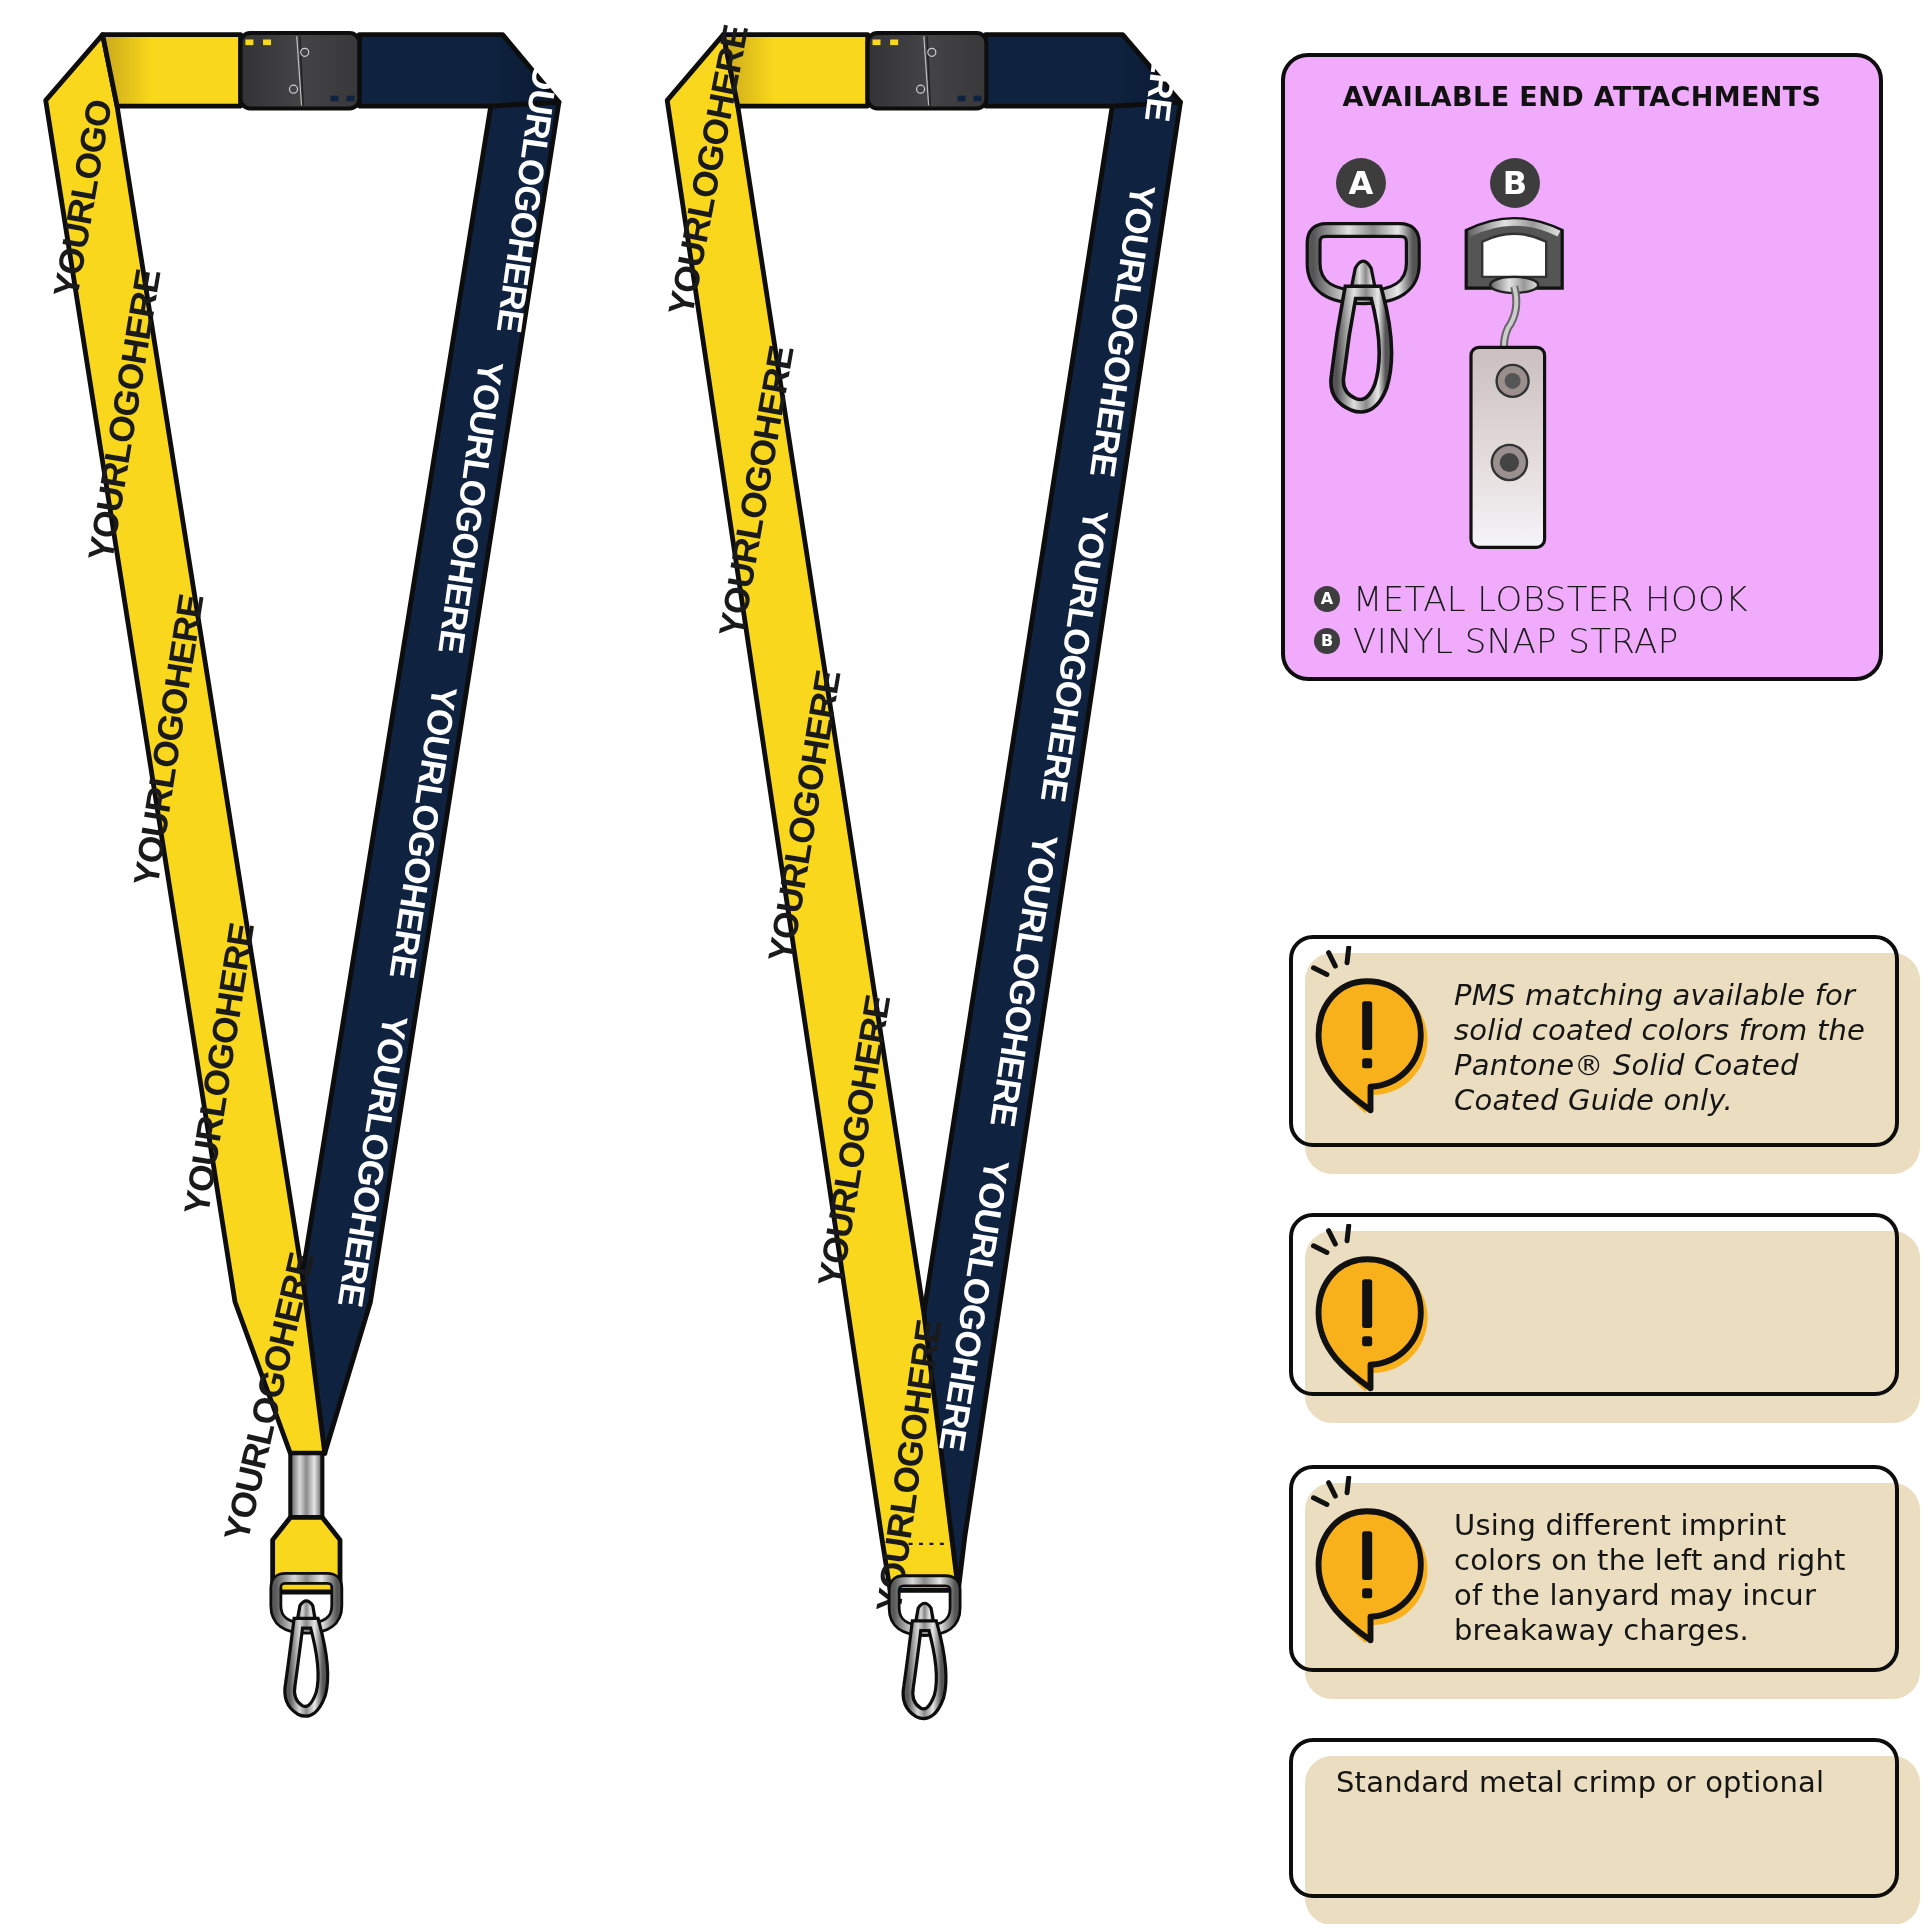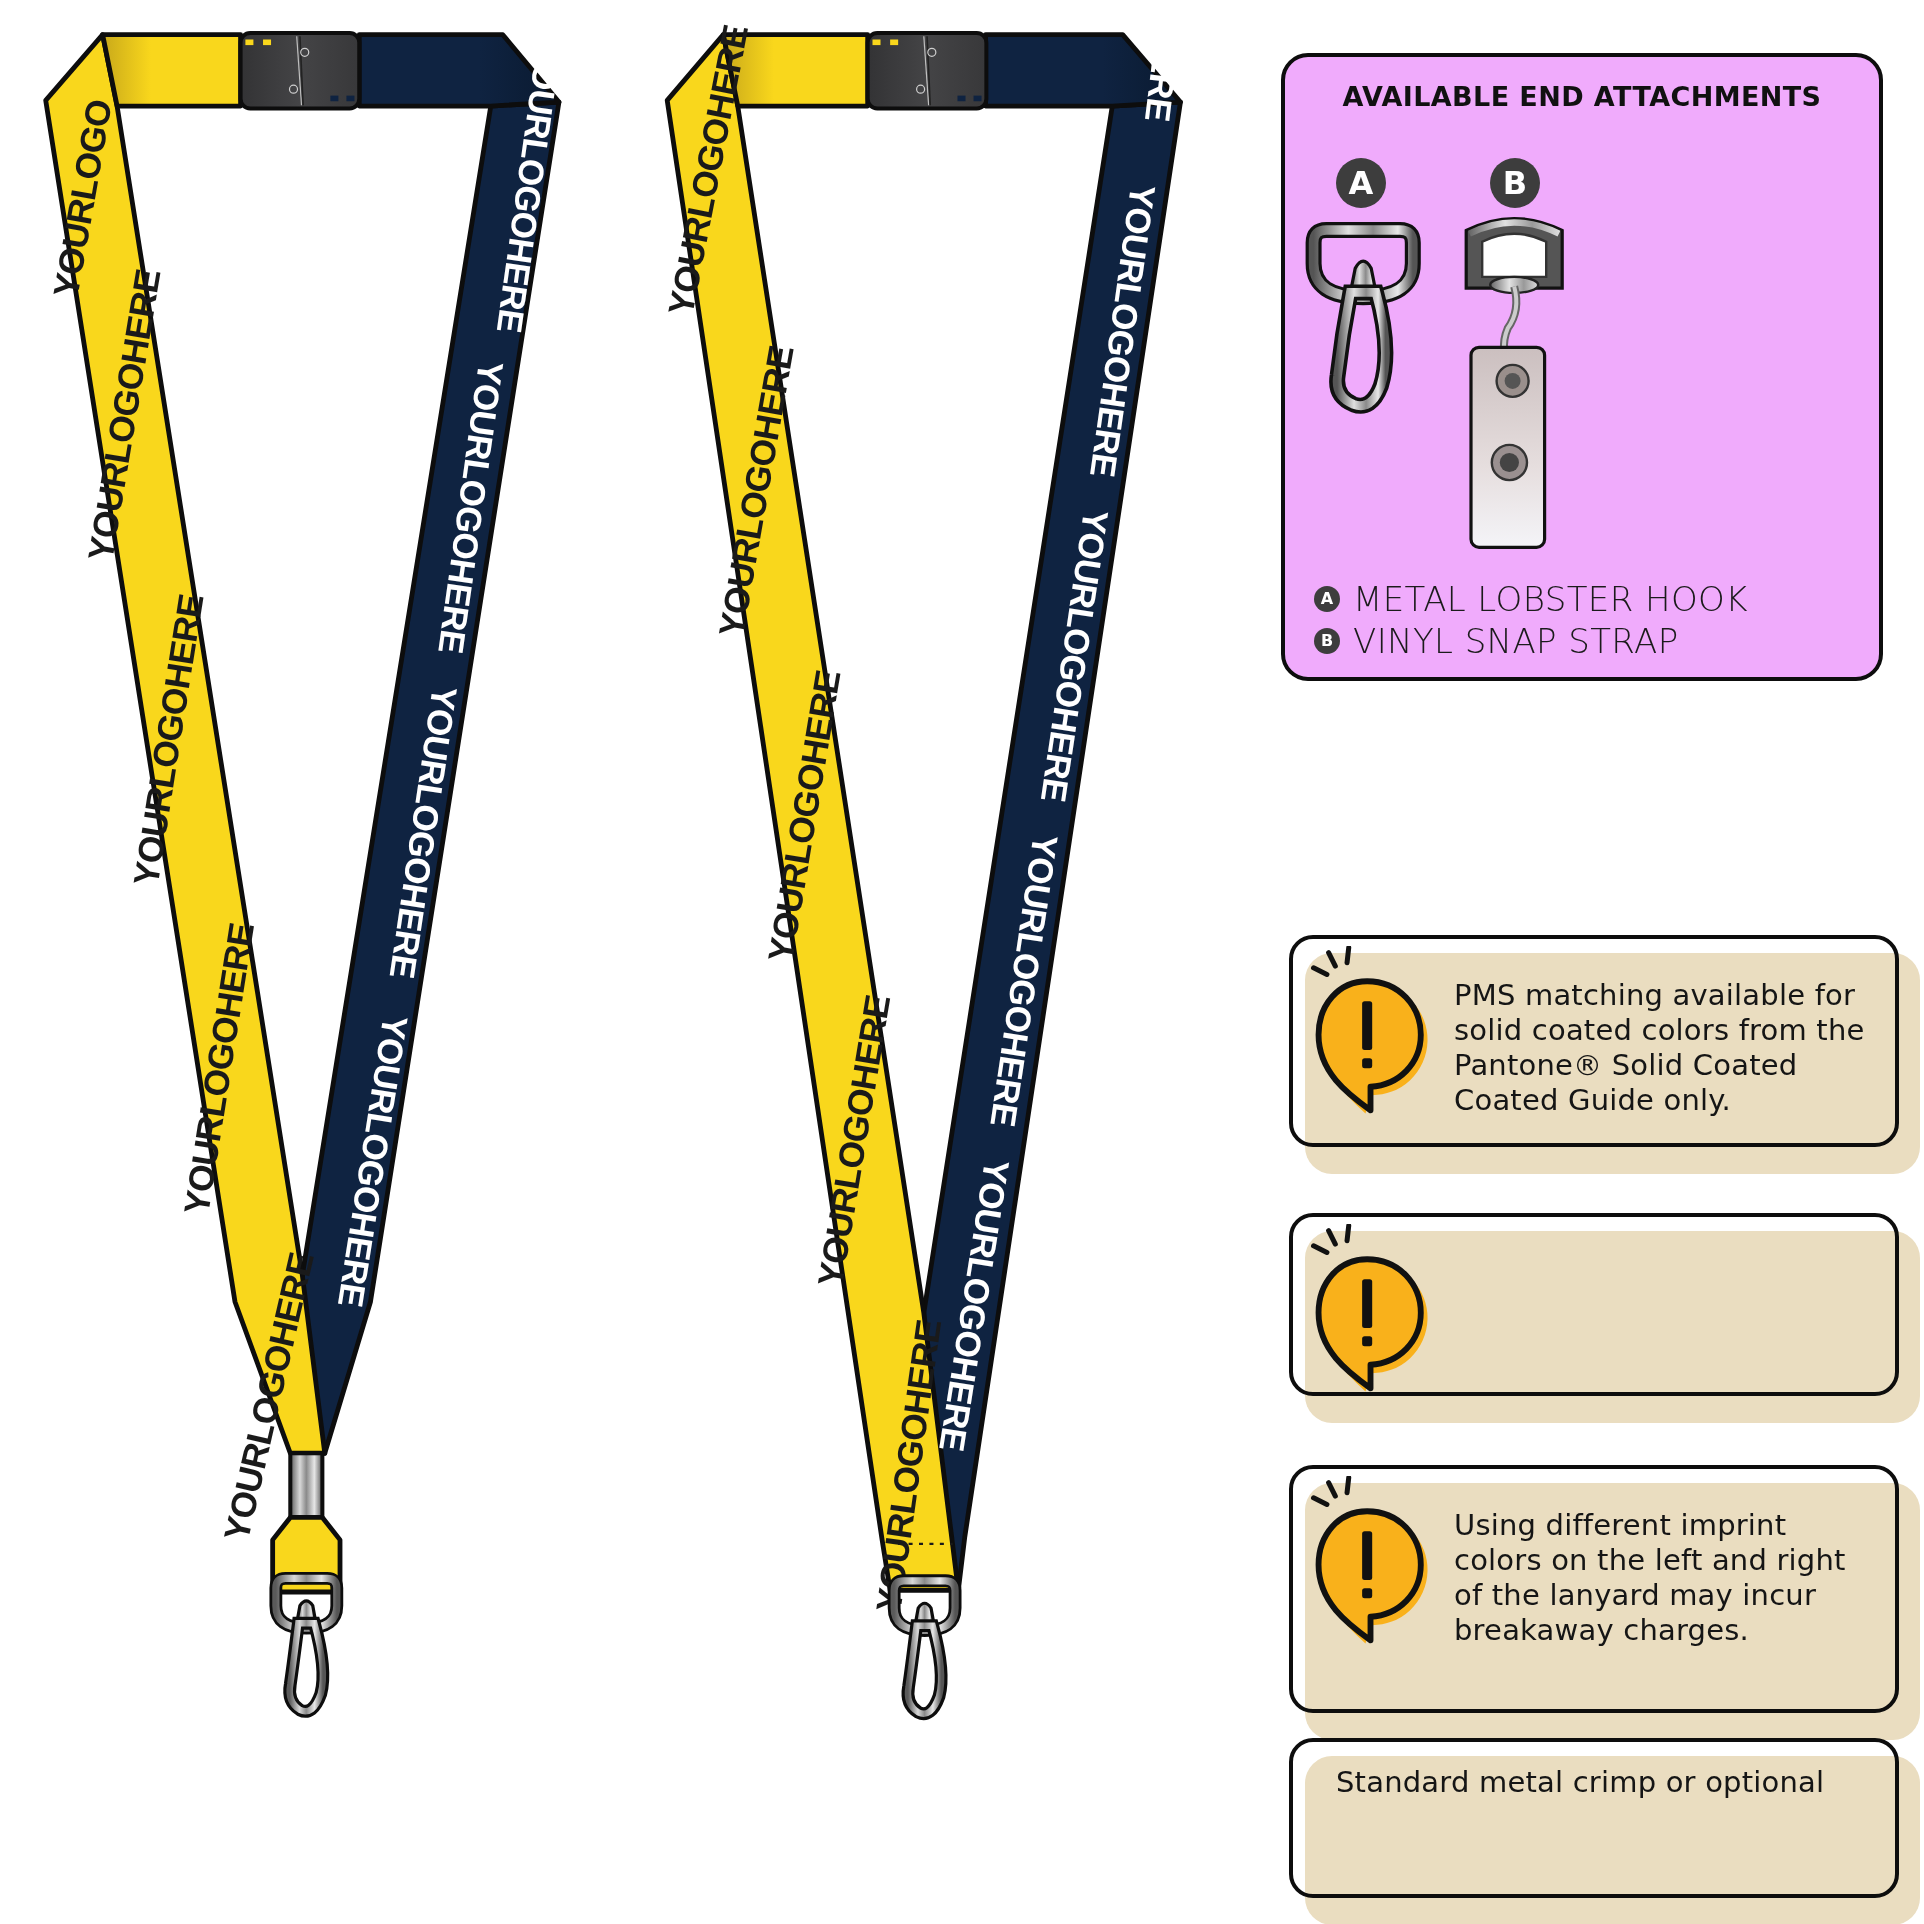--- a/index.html
+++ b/index.html
@@ -217,37 +217,37 @@
     </g>
   </defs>
 </svg>
 
 <div class="notice" style="top:935px; height:212px;">
   <div class="shade"></div>
   <div class="frame"></div>
   <svg class="icon" viewBox="0 0 150 210">
       <use href="#alert"></use>
     </svg>
-  <div class="text" style="left:165px; top:43px;">
+  <div class="text" style="left:165px; top:43px;font-style:italic;">
     <div>PMS matching available for</div>
     <div>solid coated colors from the</div>
     <div>Pantone® Solid Coated</div>
     <div>Coated Guide only.</div>
   </div>
 </div>
 
 <div class="notice" style="top:1213px; height:183px;">
   <div class="shade"></div>
   <div class="frame"></div>
   <svg class="icon" viewBox="0 0 150 210">
       <use href="#alert"></use>
     </svg>
 </div>
 
-<div class="notice" style="top:1465px; height:248px;">
+<div class="notice" style="top:1465px; height:207px;">
   <div class="shade"></div>
   <div class="frame"></div>
   <svg class="icon" viewBox="0 0 150 210">
       <use href="#alert"></use>
     </svg>
   <div class="text" style="left:165px; top:43px;">
     <div>Using different imprint</div>
     <div>colors on the left and right</div>
     <div>of the lanyard may incur</div>
     <div>breakaway charges.</div>

